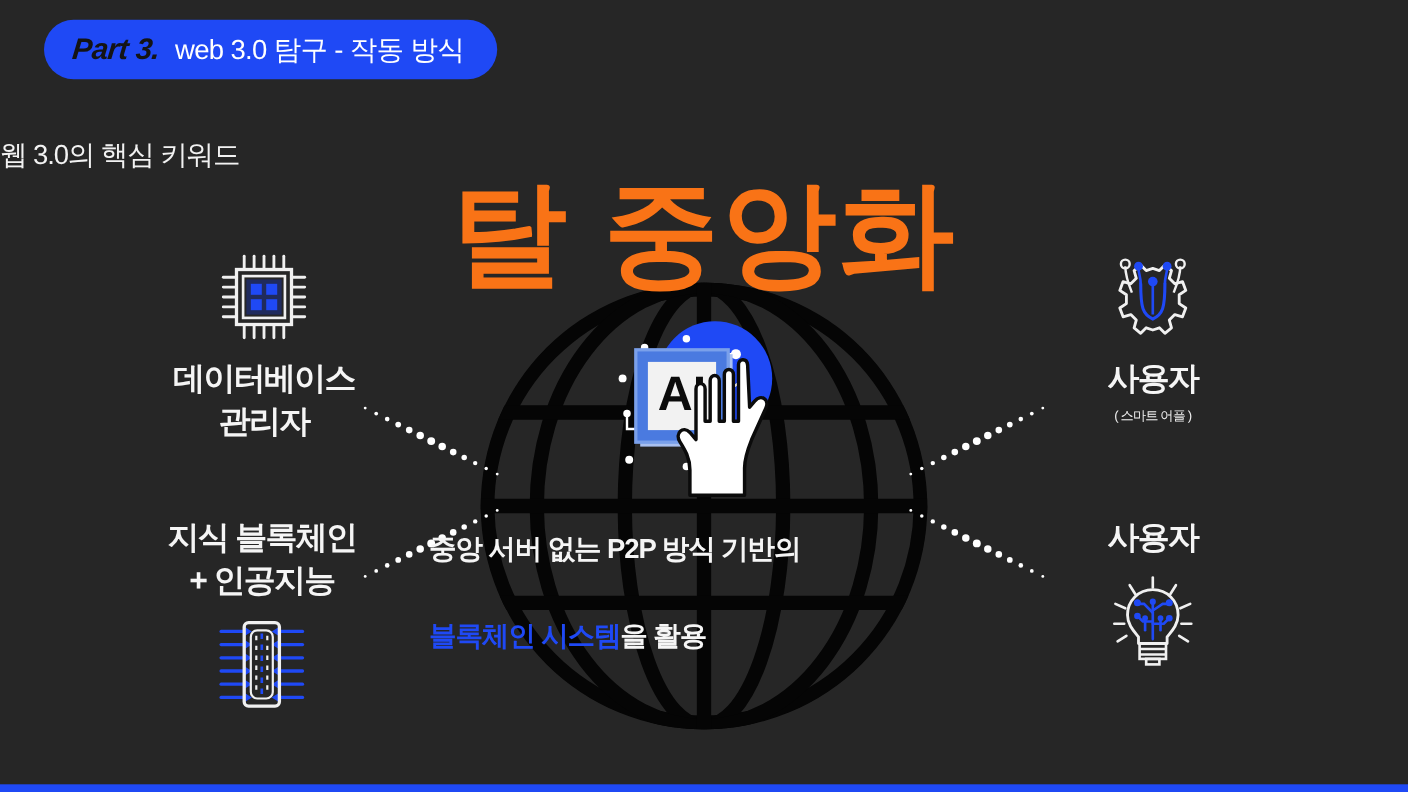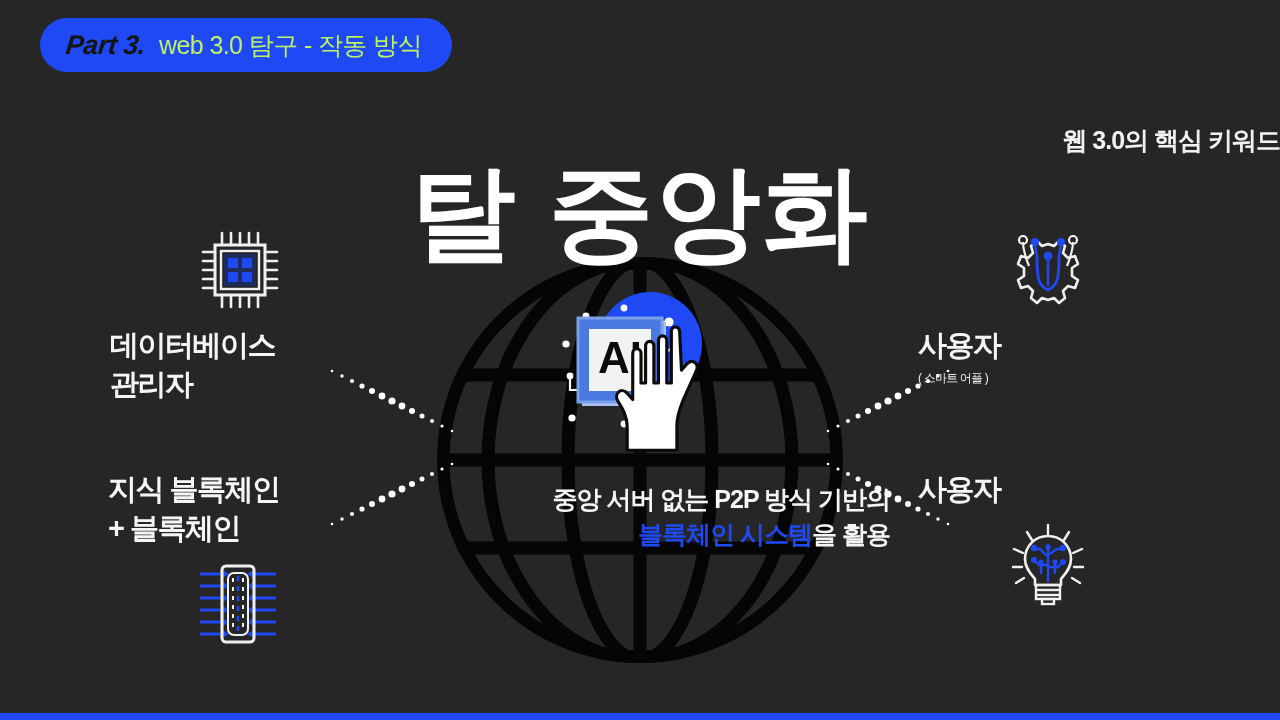--- a/index.html
+++ b/index.html
@@ -19,37 +19,37 @@
     border-radius:27px;
     display:flex; align-items:center; gap:14px;
     white-space:nowrap;
   }
   .part-num{
     font-size:27px; font-weight:bold; color:#141414;
     letter-spacing:-0.5px; font-style:italic;
     transform:skewX(-6deg);
   }
   .part-title{
-    font-size:25px; font-weight:500; color:#bef264;
+    font-size:25px; font-weight:500; color:#ffffff;
     letter-spacing:-0.6px;
     text-align:right;
   }
 
   
   .kicker{
     position:absolute; left:0; right:0; top:124px;
-    text-align:right;
-    font-size:25px; font-weight:bold; color:#f2f2f2;
+    text-align:left;
+    font-size:25px; font-weight:normal; color:#f2f2f2;
     letter-spacing:-1px;
     z-index:6;
   }
   .headline{
     position:absolute; left:0; right:0; top:160px;
     text-align:center;
-    font-size:105px; font-weight:bold; color:#ffffff;
+    font-size:105px; font-weight:bold; color:#f97316;
     letter-spacing:2px; line-height:1.0;
     z-index:6;
   }
 
   
   .globe-wrap{
     position:absolute; left:410px; top:255px;
     width:460px; height:410px;
     z-index:2;
   }
@@ -59,36 +59,37 @@
   .ai-graphic{
     position:absolute; left:540px; top:282px;
     width:205px; height:185px;
     z-index:5;
   }
   .ai-graphic svg{ display:block; width:100%; height:100%; }
 
   
   .center-caption{
     position:absolute; left:390px; width:500px; top:482px;
-    text-align:right; z-index:6;
+    text-align:left; z-index:6;
     line-height:1.38;
   }
   .center-caption .l1{
     font-size:25px; font-weight:bold; color:#f5f5f5; letter-spacing:-1px;
     display:block;
   }
   .center-caption .l2{
     font-size:25px; font-weight:bold; color:#f5f5f5; letter-spacing:-1px;
     display:block;
+    margin-top:44px;
   }
   .center-caption .hl{ color:#1f49f5; }
 
   
   .node{
-    position:absolute; text-align:left; z-index:6;
+    position:absolute; text-align:center; z-index:6;
   }
   .node .main{
     font-size:29px; font-weight:bold; color:#f5f5f5;
     letter-spacing:-1.5px; line-height:1.35; white-space:nowrap;
   }
   .node .sub{
     font-size:12px; font-weight:500; color:#efefef;
     letter-spacing:-0.8px; margin-top:5px; white-space:nowrap;
   }
   .node-icon{ display:block; margin:0 auto; }
@@ -307,21 +308,21 @@
       <rect x="30" y="44" width="10" height="10"></rect>
       <rect x="44" y="44" width="10" height="10"></rect>
     </g>
   </svg>
   <div class="main">데이터베이스</div>
   <div class="main">관리자</div>
 </div>
 
 <div class="node" id="node-know">
   <div class="main">지식 블록체인</div>
-  <div class="main">+ 블록체인</div>
+  <div class="main">+ 인공지능</div>
   <svg class="node-icon" width="86" height="84" viewBox="0 0 86 84" xmlns="http://www.w3.org/2000/svg">
     <g stroke="#1f49f5" stroke-width="3" stroke-linecap="round">
       <line x1="6" y1="12" x2="26" y2="12"></line>
         <line x1="6" y1="24" x2="26" y2="24"></line>
       <line x1="6" y1="36" x2="26" y2="36"></line>
         <line x1="6" y1="48" x2="26" y2="48"></line>
       <line x1="6" y1="60" x2="26" y2="60"></line>
         <line x1="6" y1="72" x2="26" y2="72"></line>
       <line x1="60" y1="12" x2="80" y2="12"></line>
         <line x1="60" y1="24" x2="80" y2="24"></line>

